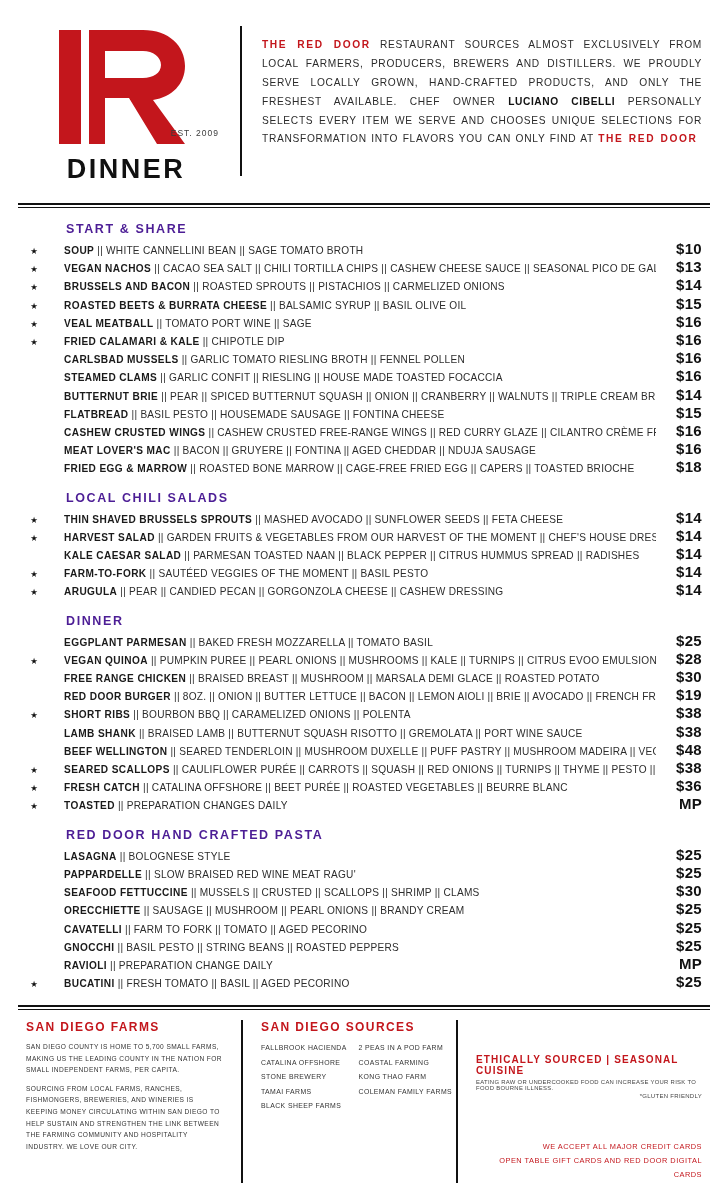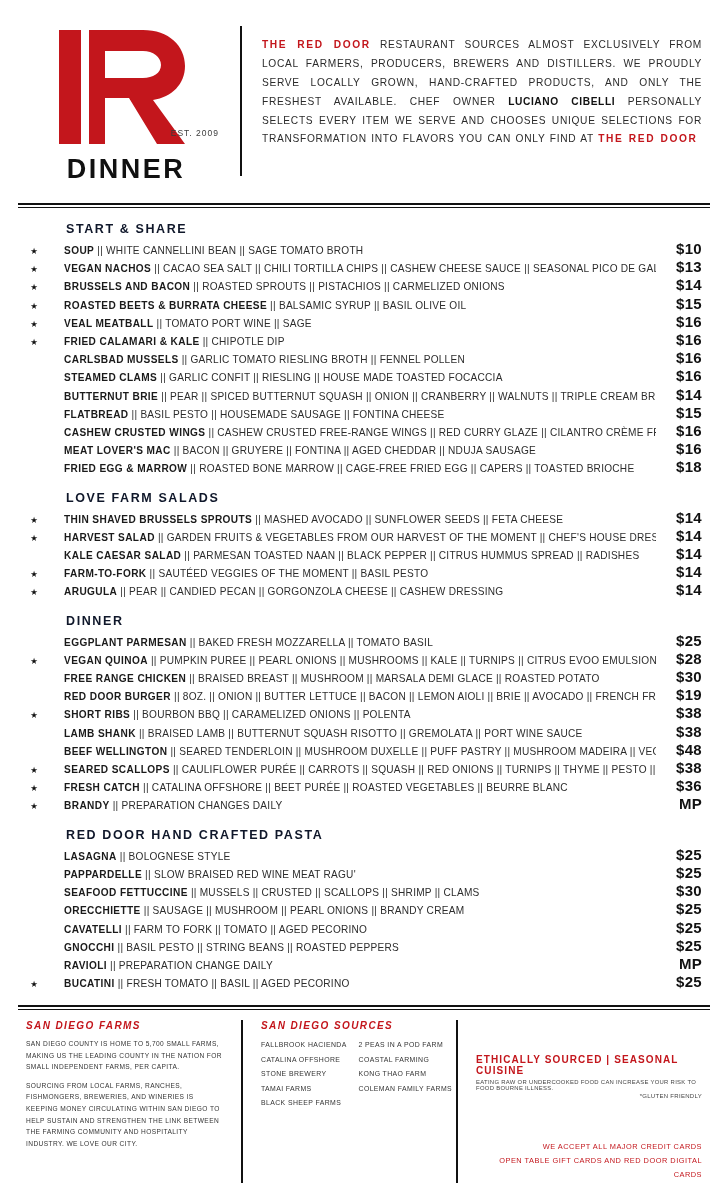--- a/index.html
+++ b/index.html
@@ -34,39 +34,39 @@
   .red-bold { color:#c3161c; font-weight:bold; letter-spacing:1.6px;margin-top:33px; }
   .blk-bold { color:#111; font-weight:bold; letter-spacing:0.6px; }
 
   .rule-double { margin:10px 18px 0 18px; border-top:2.5px solid #111; }
   .rule-double2 { margin:2px 18px 0 18px; border-top:1px solid #111; }
 
   
   .menu { padding:14px 26px 0 26px; }
   .section { margin-bottom:13px; }
   .section-title {
-    color:#0f172a; font-weight:bold; font-size:12.5px; letter-spacing:1.6px;
+    color:#4c1d95; font-weight:bold; font-size:12.5px; letter-spacing:1.6px;
     margin:0 0 5px 40px;
   }
   .row { display:flex; align-items:baseline; font-size:10.1px; line-height:16.2px; padding:0 0 0 0; }
   .star { width:16px; text-align:center; color:#111; font-size:8.5px; flex:0 0 16px; }
   .item { flex:1; padding-left:22px; letter-spacing:0.25px; white-space:nowrap; overflow:hidden; }
   .iname { font-weight:bold; letter-spacing:0.4px; }
   .idesc { color:#2c2c2c; }
   .price { width:46px; text-align:right; font-size:15px; color:#111; letter-spacing:0.3px;font-weight:bold; }
 
   
   .footer-rule { margin:6px 18px 0 18px; border-top:2.5px solid #111; }
   .footer-rule2 { margin:2px 18px 0 18px; border-top:1px solid #111; }
   .footer { display:flex; padding:10px 26px 0 26px; }
   .fcol { position:relative; }
   .fcol-a { width:215px; padding-right:14px; }
   .fcol-b { width:215px; padding-left:18px; border-left:2.5px solid #111; }
   .fcol-c { flex:1; padding-left:18px; border-left:2.5px solid #111; }
-  .fhead { color:#c3161c; font-weight:bold; font-size:10px; letter-spacing:1.4px; margin-bottom:7px;font-style:italic; }
+  .fhead { color:#c3161c; font-weight:bold; font-size:12px; letter-spacing:1.4px; margin-bottom:7px; }
   .fbody { font-size:6.6px; line-height:1.75; color:#333; letter-spacing:0.4px; }
   .fbody p { margin:0 0 7px 0; }
   .srclist { display:flex; font-size:6.9px; line-height:2.1; color:#333; letter-spacing:0.4px; }
   .srclist ul { list-style:none; margin:0; padding:0; width:50%; }
   .eth-head { color:#c3161c; font-weight:bold; font-size:10px; letter-spacing:1.1px;margin-top:34px; }
   .eth-sub { font-size:5.9px; color:#444; letter-spacing:0.3px; margin-top:3px; }
   .eth-gf { font-size:6px; color:#444; text-align:right; margin-top:2px; letter-spacing:0.3px; }
   .eth-red { color:#c3161c; font-size:7.4px; text-align:right; letter-spacing:0.5px; line-height:1.9; margin-top:41px; }
 </style>
 </head>
@@ -164,21 +164,21 @@
           <span class="item"><span class="iname">MEAT LOVER'S MAC</span><span class="idesc"> || BACON || GRUYERE || FONTINA || AGED CHEDDAR || NDUJA SAUSAGE</span></span>
           <span class="price">$16</span>
         </div>
         <div class="row">
           <span class="star"></span>
           <span class="item"><span class="iname">FRIED EGG &amp; MARROW</span><span class="idesc"> || ROASTED BONE MARROW || CAGE-FREE FRIED EGG || CAPERS || TOASTED BRIOCHE</span></span>
           <span class="price">$18</span>
         </div>
       </div>
       <div class="section">
-        <div class="section-title">LOVE FARM SALADS</div>
+        <div class="section-title">LOCAL CHILI SALADS</div>
         <div class="row">
           <span class="star">★</span>
           <span class="item"><span class="iname">THIN SHAVED BRUSSELS SPROUTS</span><span class="idesc"> || MASHED AVOCADO || SUNFLOWER SEEDS || FETA CHEESE</span></span>
           <span class="price">$14</span>
         </div>
         <div class="row">
           <span class="star">★</span>
           <span class="item"><span class="iname">HARVEST SALAD</span><span class="idesc"> || GARDEN FRUITS &amp; VEGETABLES FROM OUR HARVEST OF THE MOMENT || CHEF'S HOUSE DRESSING</span></span>
           <span class="price">$14</span>
         </div>
@@ -240,21 +240,21 @@
           <span class="item"><span class="iname">SEARED SCALLOPS</span><span class="idesc"> || CAULIFLOWER PURÉE || CARROTS || SQUASH || RED ONIONS || TURNIPS || THYME || PESTO || BACON</span></span>
           <span class="price">$38</span>
         </div>
         <div class="row">
           <span class="star">★</span>
           <span class="item"><span class="iname">FRESH CATCH</span><span class="idesc"> || CATALINA OFFSHORE || BEET PURÉE || ROASTED VEGETABLES ||  BEURRE BLANC</span></span>
           <span class="price">$36</span>
         </div>
         <div class="row">
           <span class="star">★</span>
-          <span class="item"><span class="iname">BRANDY</span><span class="idesc"> || PREPARATION CHANGES DAILY</span></span>
+          <span class="item"><span class="iname">TOASTED</span><span class="idesc"> || PREPARATION CHANGES DAILY</span></span>
           <span class="price">MP</span>
         </div>
       </div>
       <div class="section">
         <div class="section-title">RED DOOR HAND CRAFTED PASTA</div>
         <div class="row">
           <span class="star"></span>
           <span class="item"><span class="iname">LASAGNA</span><span class="idesc"> || BOLOGNESE STYLE</span></span>
           <span class="price">$25</span>
         </div>

